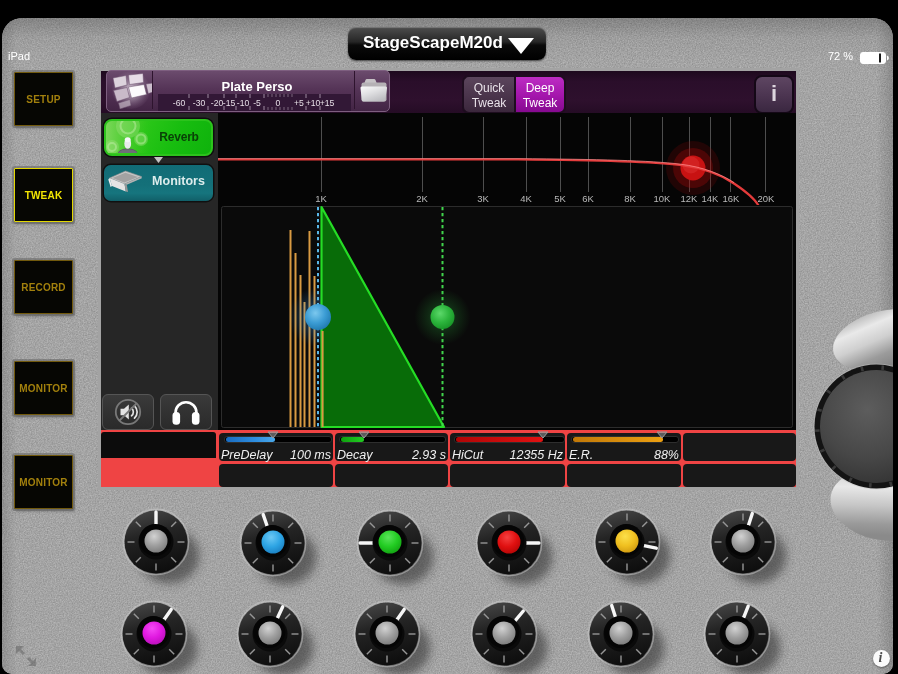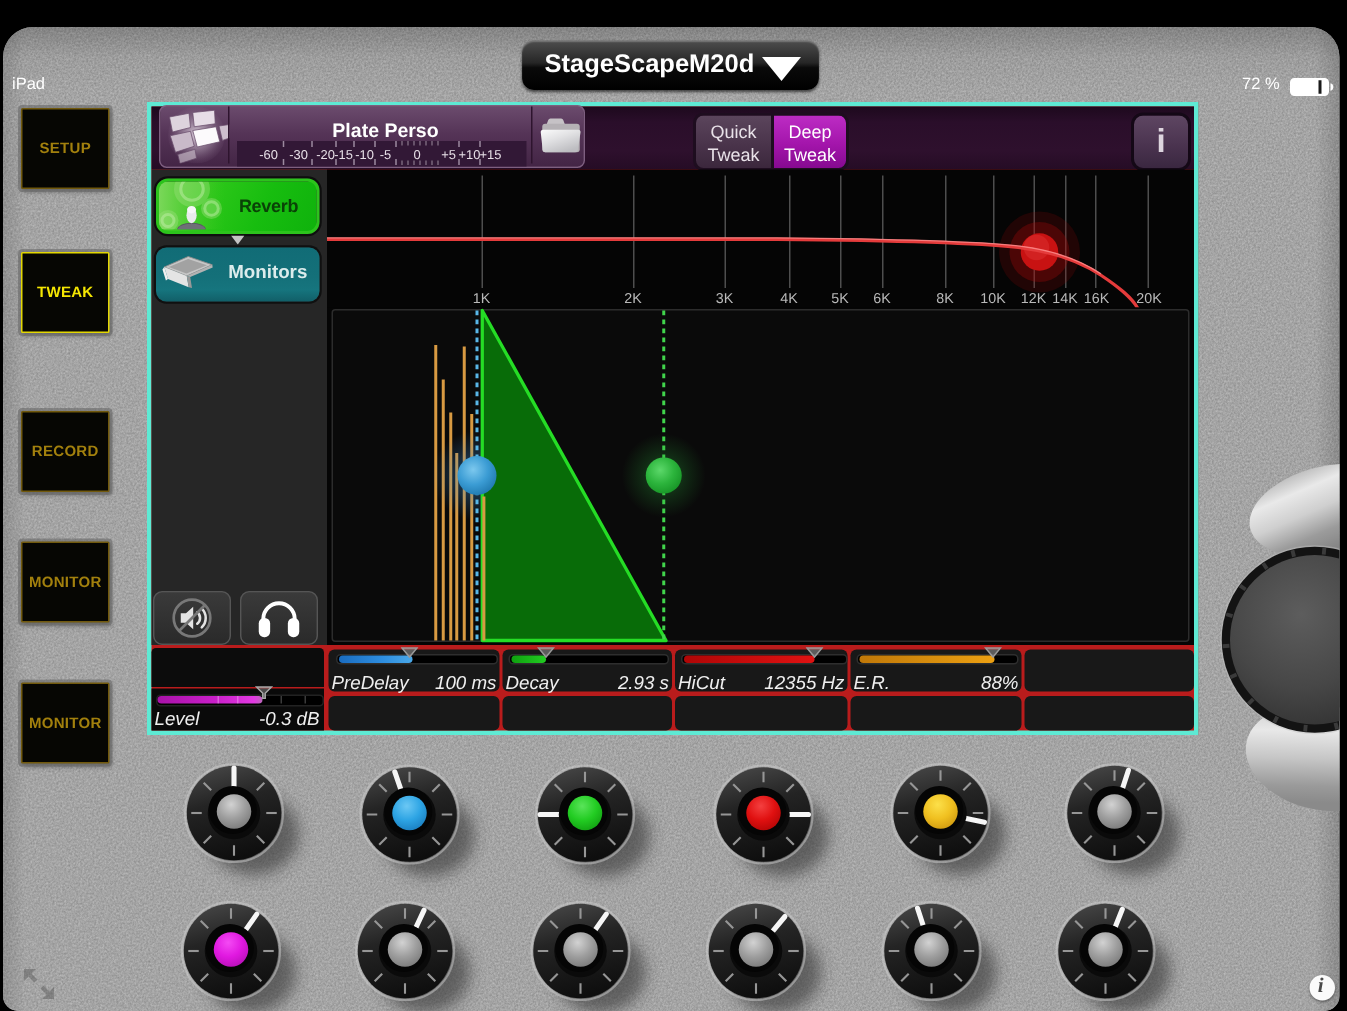--- a/index.html
+++ b/index.html
@@ -21,22 +21,22 @@
         color:#a2800d;font-weight:bold;font-size:10px;text-align:center;
         letter-spacing:.2px;box-shadow:0 0 0 2px rgba(105,105,105,.6), 1px 2px 3px rgba(70,70,70,.6);
         display:flex;align-items:center;justify-content:center;}
   .navb.active{border-color:#e4d803;color:#f4e602;}
   
   #dd{position:absolute;left:348px;top:27px;width:198px;height:33px;border-radius:8px;
       background:linear-gradient(180deg,#4e4e4e 0,#262626 45%,#0a0a0a 55%,#000 100%);
       box-shadow:0 1px 2px rgba(0,0,0,.6), inset 0 1px 1px rgba(255,255,255,.25);
       color:#fff;font-weight:bold;font-size:16px;}
   
-  #panel{position:absolute;left:98px;top:68px;width:701px;height:422px;background:#b91c1c;
-         border:3px solid #5eead4;box-sizing:border-box;}
+  #panel{position:absolute;left:98px;top:68px;width:701px;height:422px;background:#ef4444;
+         border:3px solid #a3a3a3;box-sizing:border-box;}
   #phead{position:absolute;left:0;top:0;width:695px;height:42px;
          background:linear-gradient(180deg,#1d091d 0,#2a0e2a 25%,#2e102d 70%,#250c25 100%);}
   
   #sidebar{position:absolute;left:0;top:42px;width:117px;height:317px;background:#262626;}
   
   #freq{position:absolute;left:117px;top:42px;width:578px;height:108px;background:#050505;}
   #env{position:absolute;left:117px;top:134px;width:578px;height:225px;background:#050505;}
   
   .pcell{position:absolute;background:#181818;border-radius:4px;}
   .plabel{position:absolute;color:#efefef;font-size:12.5px;font-style:italic;}
@@ -69,21 +69,21 @@
 
   <div id="dd">
     <span style="position:absolute;left:15px;top:6px;font-size:17px;">StageScapeM20d</span>
     <svg class="abs" style="left:159px;top:10px" width="28" height="18" viewBox="0 0 28 18">
       <path d="M1 1 L27 1 L14 17 Z" fill="#fff"></path>
     </svg>
   </div>
 
   <div class="navb" style="top:72px;">SETUP</div>
   <div class="navb active" style="top:168px;">TWEAK</div>
-  <div class="navb" style="top:274px;">RECORD</div>
+  <div class="navb" style="top:260px;">RECORD</div>
   <div class="navb" style="top:361px;">MONITOR</div>
   <div class="navb" style="top:455px;">MONITOR</div>
 
   <div id="panel">
     <div id="phead">
 
       <div style="position:absolute;left:5px;top:-1px;width:282px;height:40px;border:1px solid #7e5f80;border-radius:5px;background:linear-gradient(180deg,#6b4b6d 0,#553457 45%,#432545 100%);"></div>
         <div style="position:absolute;left:252.5px;top:0px;width:1.5px;height:38px;background:#2e142e;"></div>
 
       <svg class="abs" style="left:6px;top:0px" width="46" height="38" viewBox="0 0 46 38">
@@ -225,33 +225,20 @@
     </div>
     <div style="position:absolute;left:59px;top:323px;width:52px;height:36px;border-radius:6px;background:linear-gradient(180deg,#3a3a3a 0,#2a2a2a 100%);border:1px solid #555;box-sizing:border-box;">
       <svg width="38" height="32" viewBox="0 0 38 32" style="position:absolute;left:6px;top:1px">
         <path d="M8.5 19.5 v-2.8 a10.5 10.5 0 0 1 21 0 v2.8" fill="none" stroke="#fff" stroke-width="2.6"></path>
         <rect x="5.5" y="16" width="7.6" height="12.8" rx="3.6" fill="#fff"></rect>
         <rect x="24.9" y="16" width="7.6" height="12.8" rx="3.6" fill="#fff"></rect>
       </svg>
     </div>
 
     <div style="position:absolute;left:0px;top:361px;width:115px;height:26px;background:#0c0c0c;border-radius:3px 3px 0 0;"></div>
-    <div style="position:absolute;left:0px;top:388px;width:115px;height:28px;background:#0a0a0a;">
-      <div style="position:absolute;left:3px;top:3.5px;width:110px;height:6px;background:#000;border-radius:3px;border:1px solid #222;"></div>
-      <div style="position:absolute;left:4px;top:4.5px;width:70px;height:5px;background:linear-gradient(90deg,#a912a9 0,#c91fc9 55%,#e23ae2 92%,#b868b8 100%);border-radius:3px;"></div>
-      <svg class="abs" style="left:69px;top:-2px" width="12" height="9" viewBox="0 0 12 9">
-          <path d="M1 1 h10 l-4.2 4.2 v3.4 h-1.6 v-3.4 z" fill="rgba(150,150,150,.45)" stroke="#a8a8a8" stroke-width="1"></path>
-        </svg>
-      <div style="position:absolute;left:44px;top:4.5px;width:1px;height:5px;background:rgba(255,255,255,.3);"></div>
-      <div style="position:absolute;left:57px;top:4.5px;width:1px;height:5px;background:rgba(255,255,255,.28);"></div>
-      <div style="position:absolute;left:86px;top:4.5px;width:1px;height:5px;background:#3a3a3a;"></div>
-      <div style="position:absolute;left:102px;top:4.5px;width:1px;height:5px;background:#3a3a3a;"></div>
-      <div class="plabel" style="left:2px;top:13px;">Level</div>
-      <div class="plabel" style="right:3px;top:13px;">-0.3 dB</div>
-    </div>
     <div id="freq">
       <svg width="578" height="92" viewBox="0 0 578 92">
         <g stroke="#4e4e4e" stroke-width="1">
           <line x1="103.5" y1="4" x2="103.5" y2="79"></line>
             <line x1="204.5" y1="4" x2="204.5" y2="79"></line>
           <line x1="265.5" y1="4" x2="265.5" y2="79"></line>
             <line x1="308.5" y1="4" x2="308.5" y2="79"></line>
           <line x1="342.5" y1="4" x2="342.5" y2="79"></line>
             <line x1="370.5" y1="4" x2="370.5" y2="79"></line>
           <line x1="412.5" y1="4" x2="412.5" y2="79"></line>

